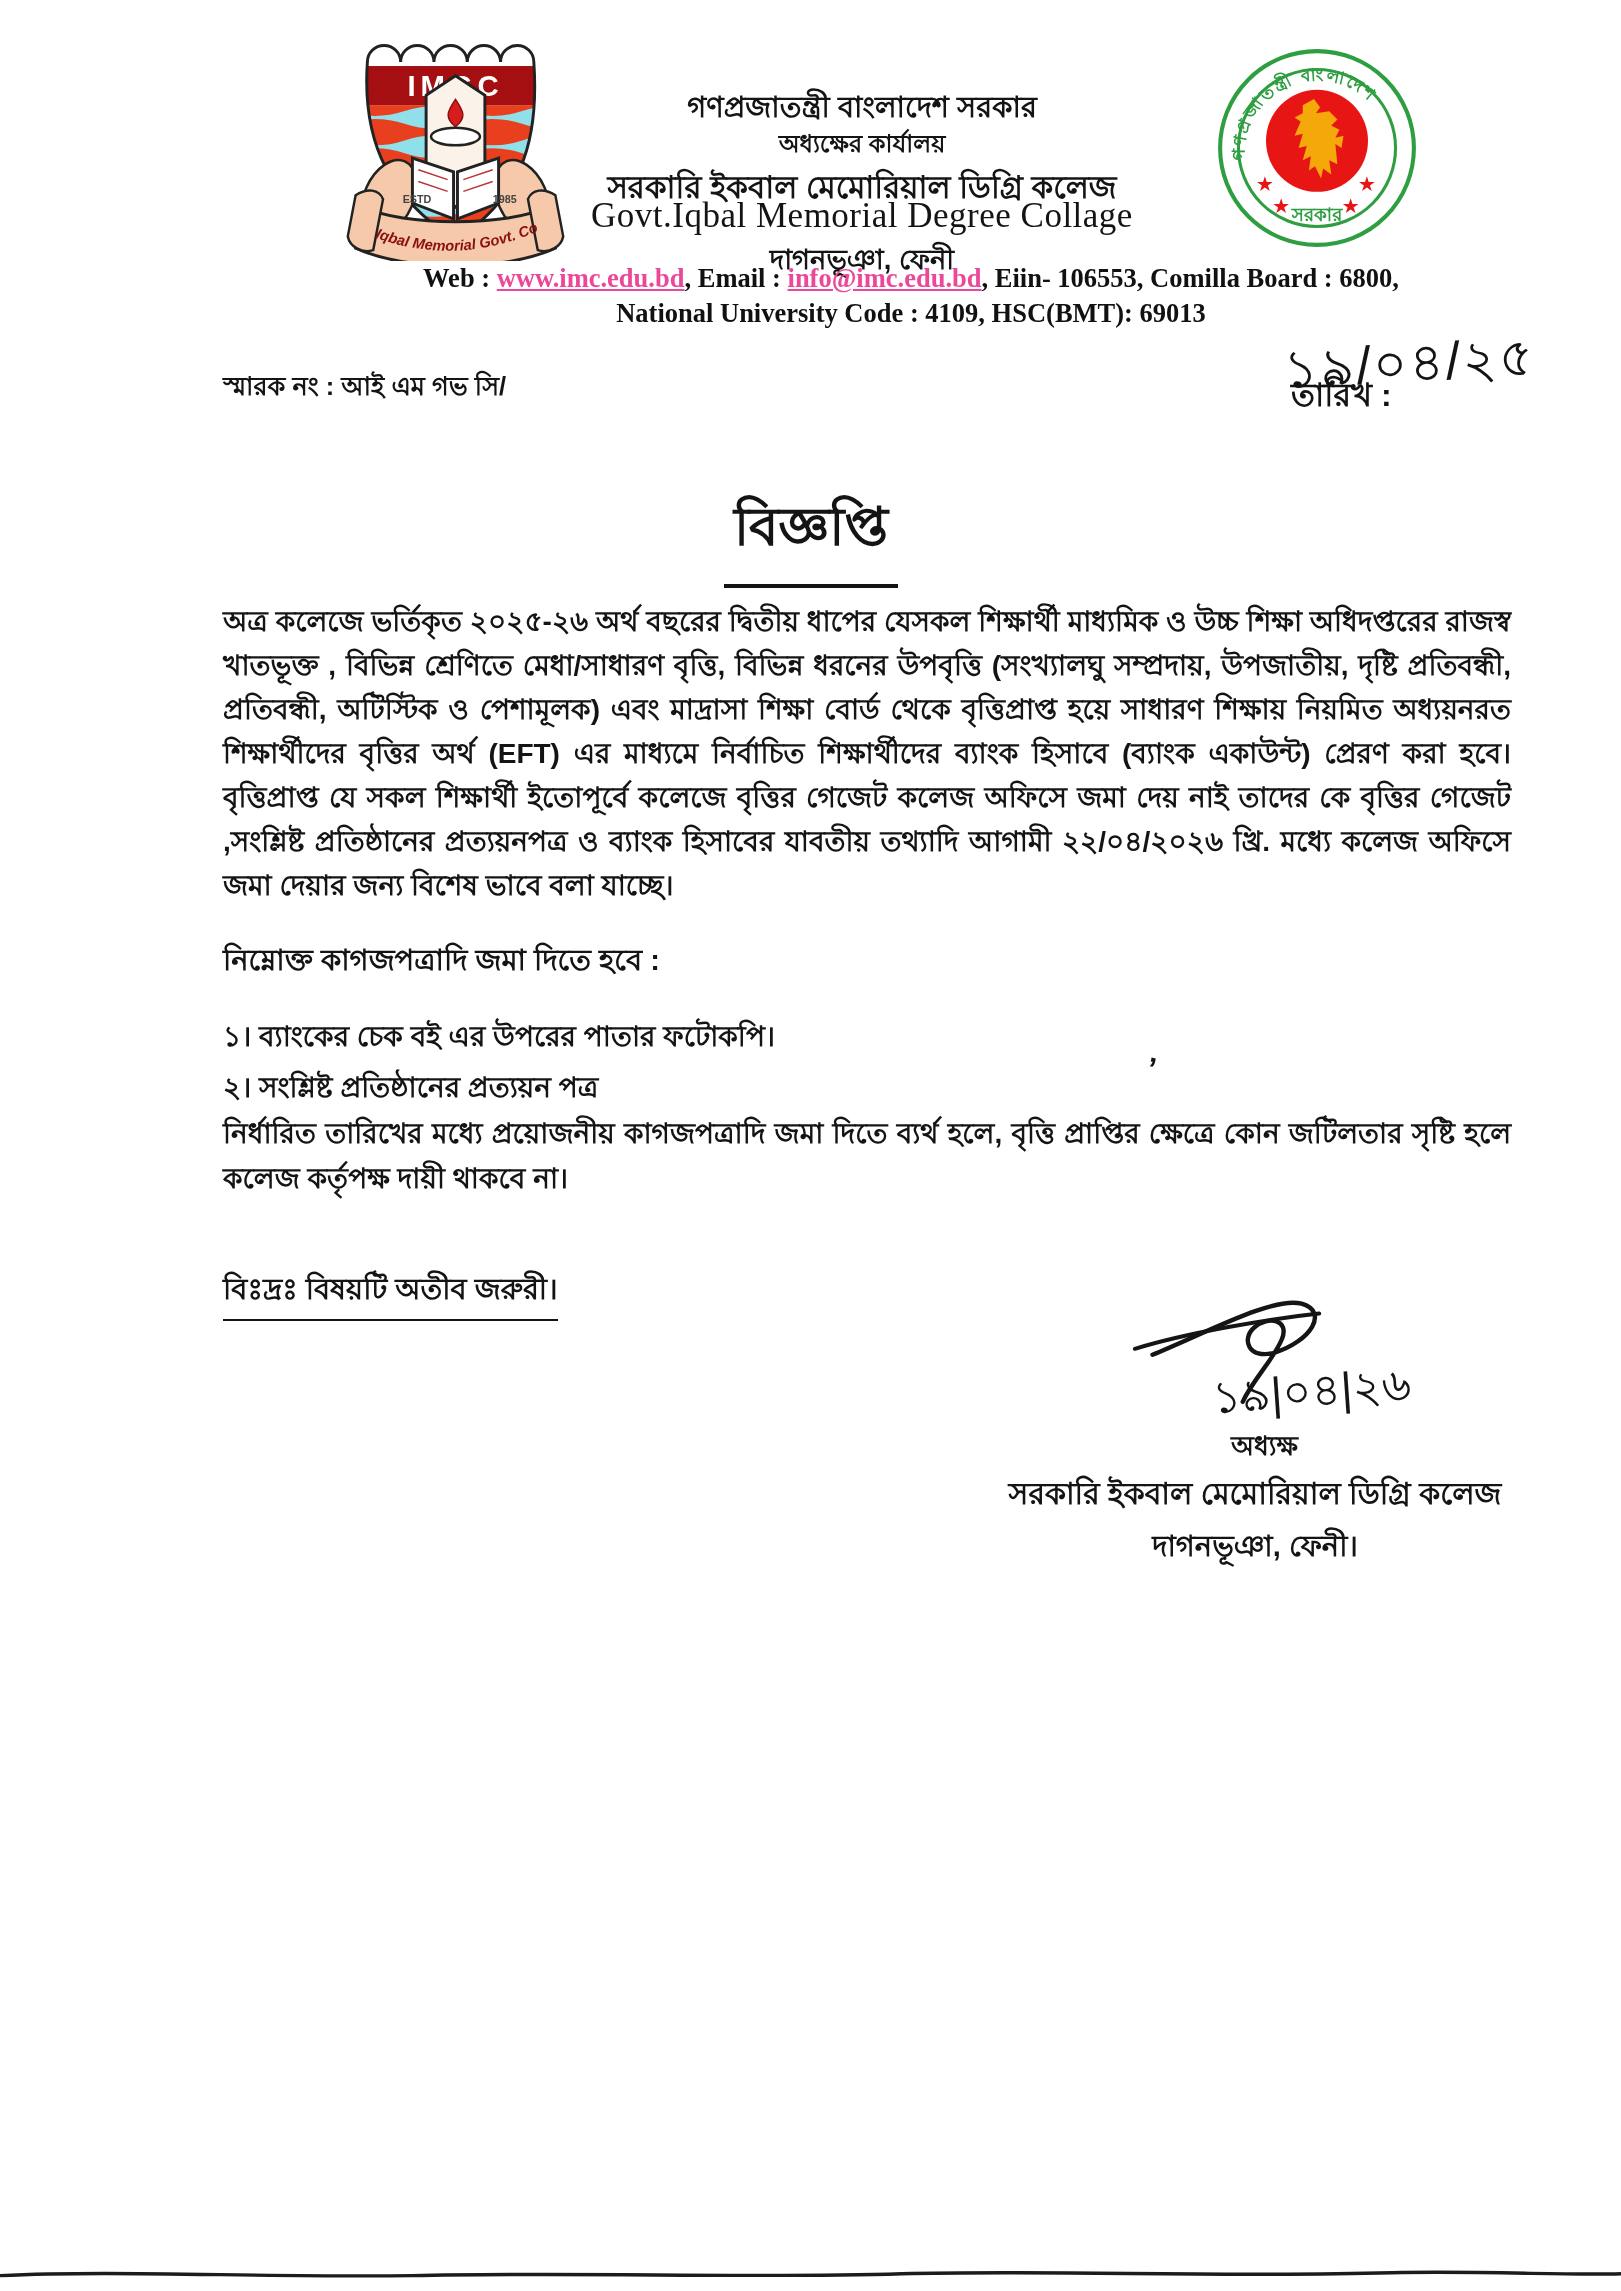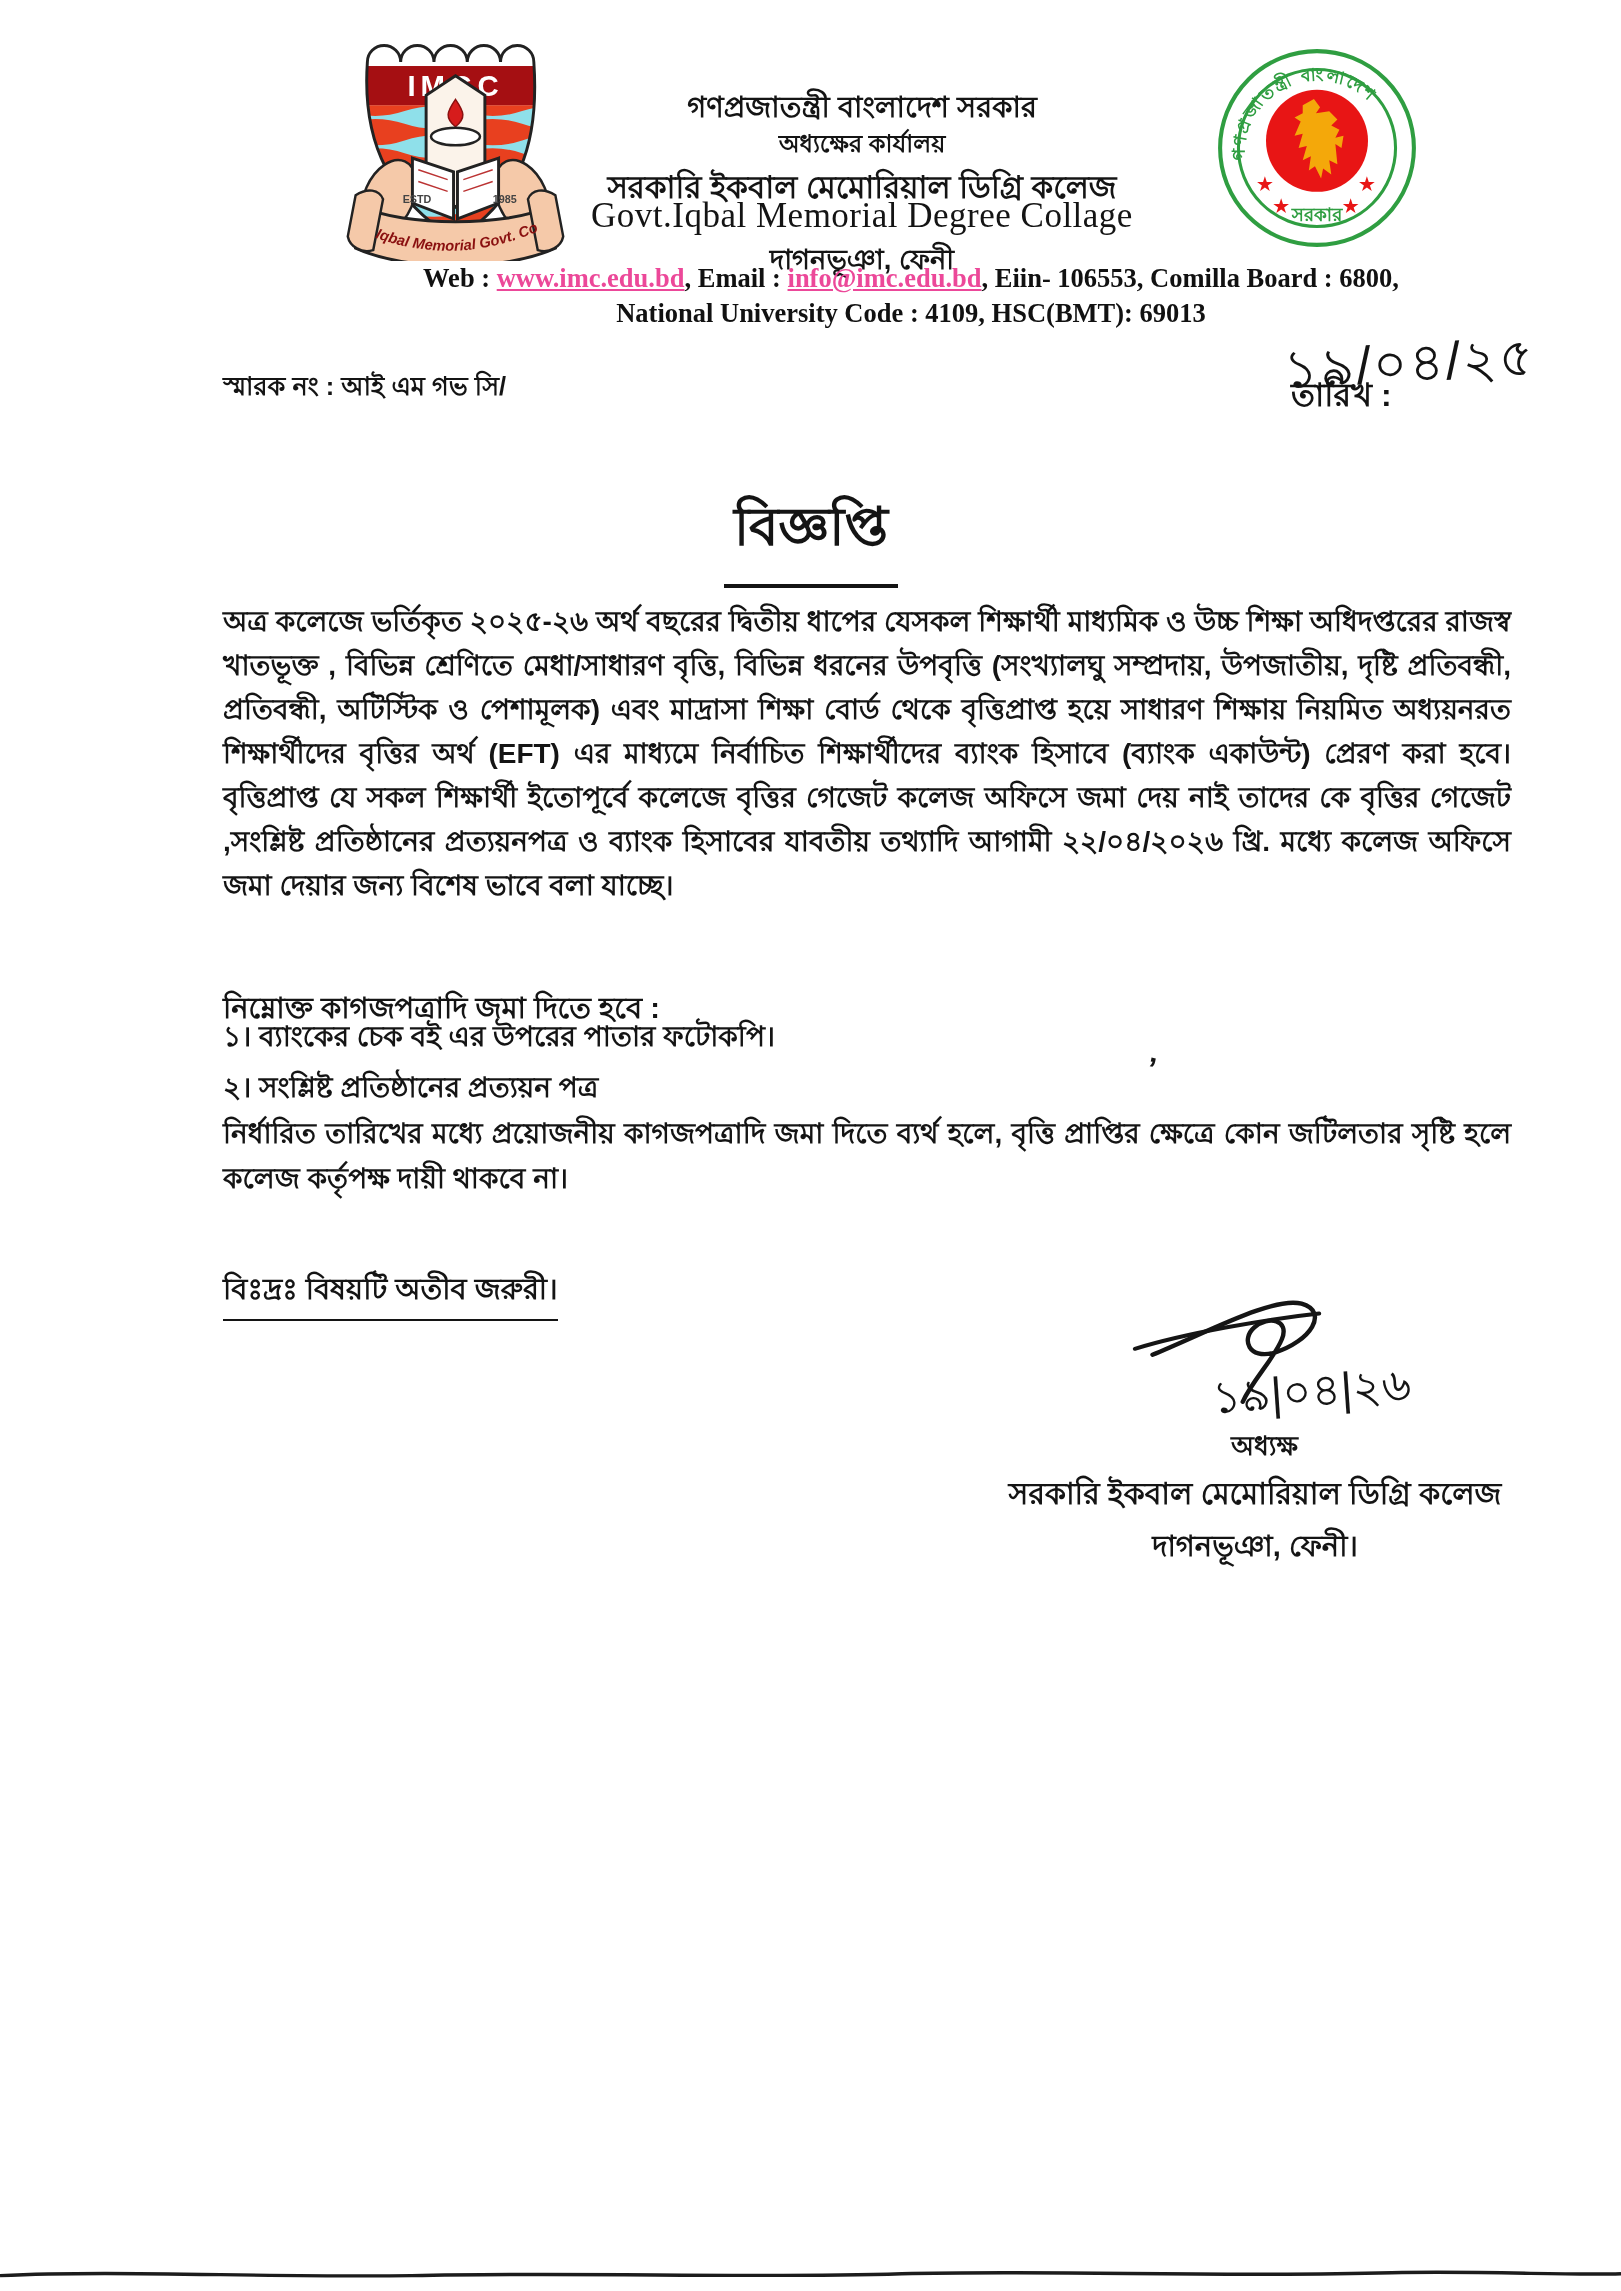--- a/index.html
+++ b/index.html
@@ -24,21 +24,21 @@
   .date-label{left:1291px;top:370px;font-size:32px;font-weight:700;}
   .hand{font-weight:400;transform:rotate(-3deg);transform-origin:left bottom;}
   .date-value{left:1286px;top:329px;font-size:53px;letter-spacing:2px;}
   
   .title-wrap{left:370px;top:486px;width:882px;text-align:center;}
   .title-inner{display:inline-block;font-size:53px;font-weight:700;border-bottom:4.9px solid #141414;
                padding:0 9.8px 9.8px 9.8px;}
   
   .para{left:223px;width:1288px;font-size:28px;line-height:44px;text-align:justify;font-weight:600;}
   .para-1{top:600px;}
-  .docs-heading{left:223px;top:985px;font-size:29px;font-weight:700;}
+  .docs-heading{left:223px;top:937px;font-size:29px;font-weight:700;}
   .doc-item{left:223px;font-size:28px;font-weight:600;}
   .doc-1{top:1015px;}
   .doc-2{top:1066px;}
   .para-2{top:1111px;line-height:45px;}
   .note{left:223px;top:1266px;font-size:29px;font-weight:700;}
   .note-inner{display:inline-block;border-bottom:2.9px solid #141414;padding-bottom:3.9px;}
   .stray{left:1147px;top:1051px;font-size:31px;font-weight:700;transform:rotate(12deg);}
   
   .sig-svg{left:1127px;top:1290px;width:304px;height:153px;}
   .designation{left:1231px;top:1426px;font-size:26.5px;font-weight:700;}

